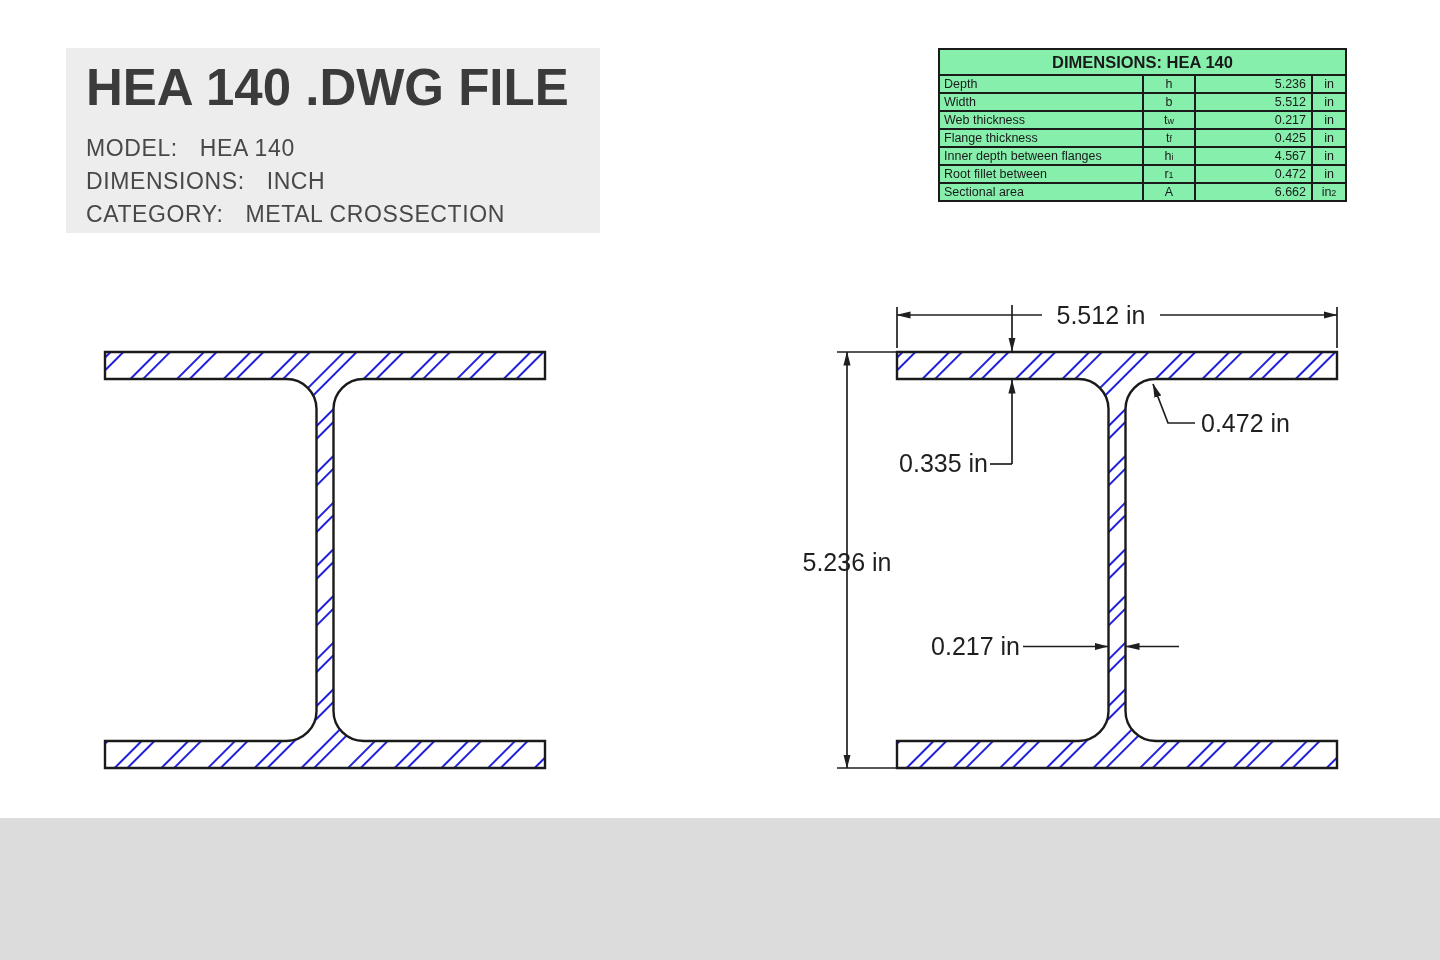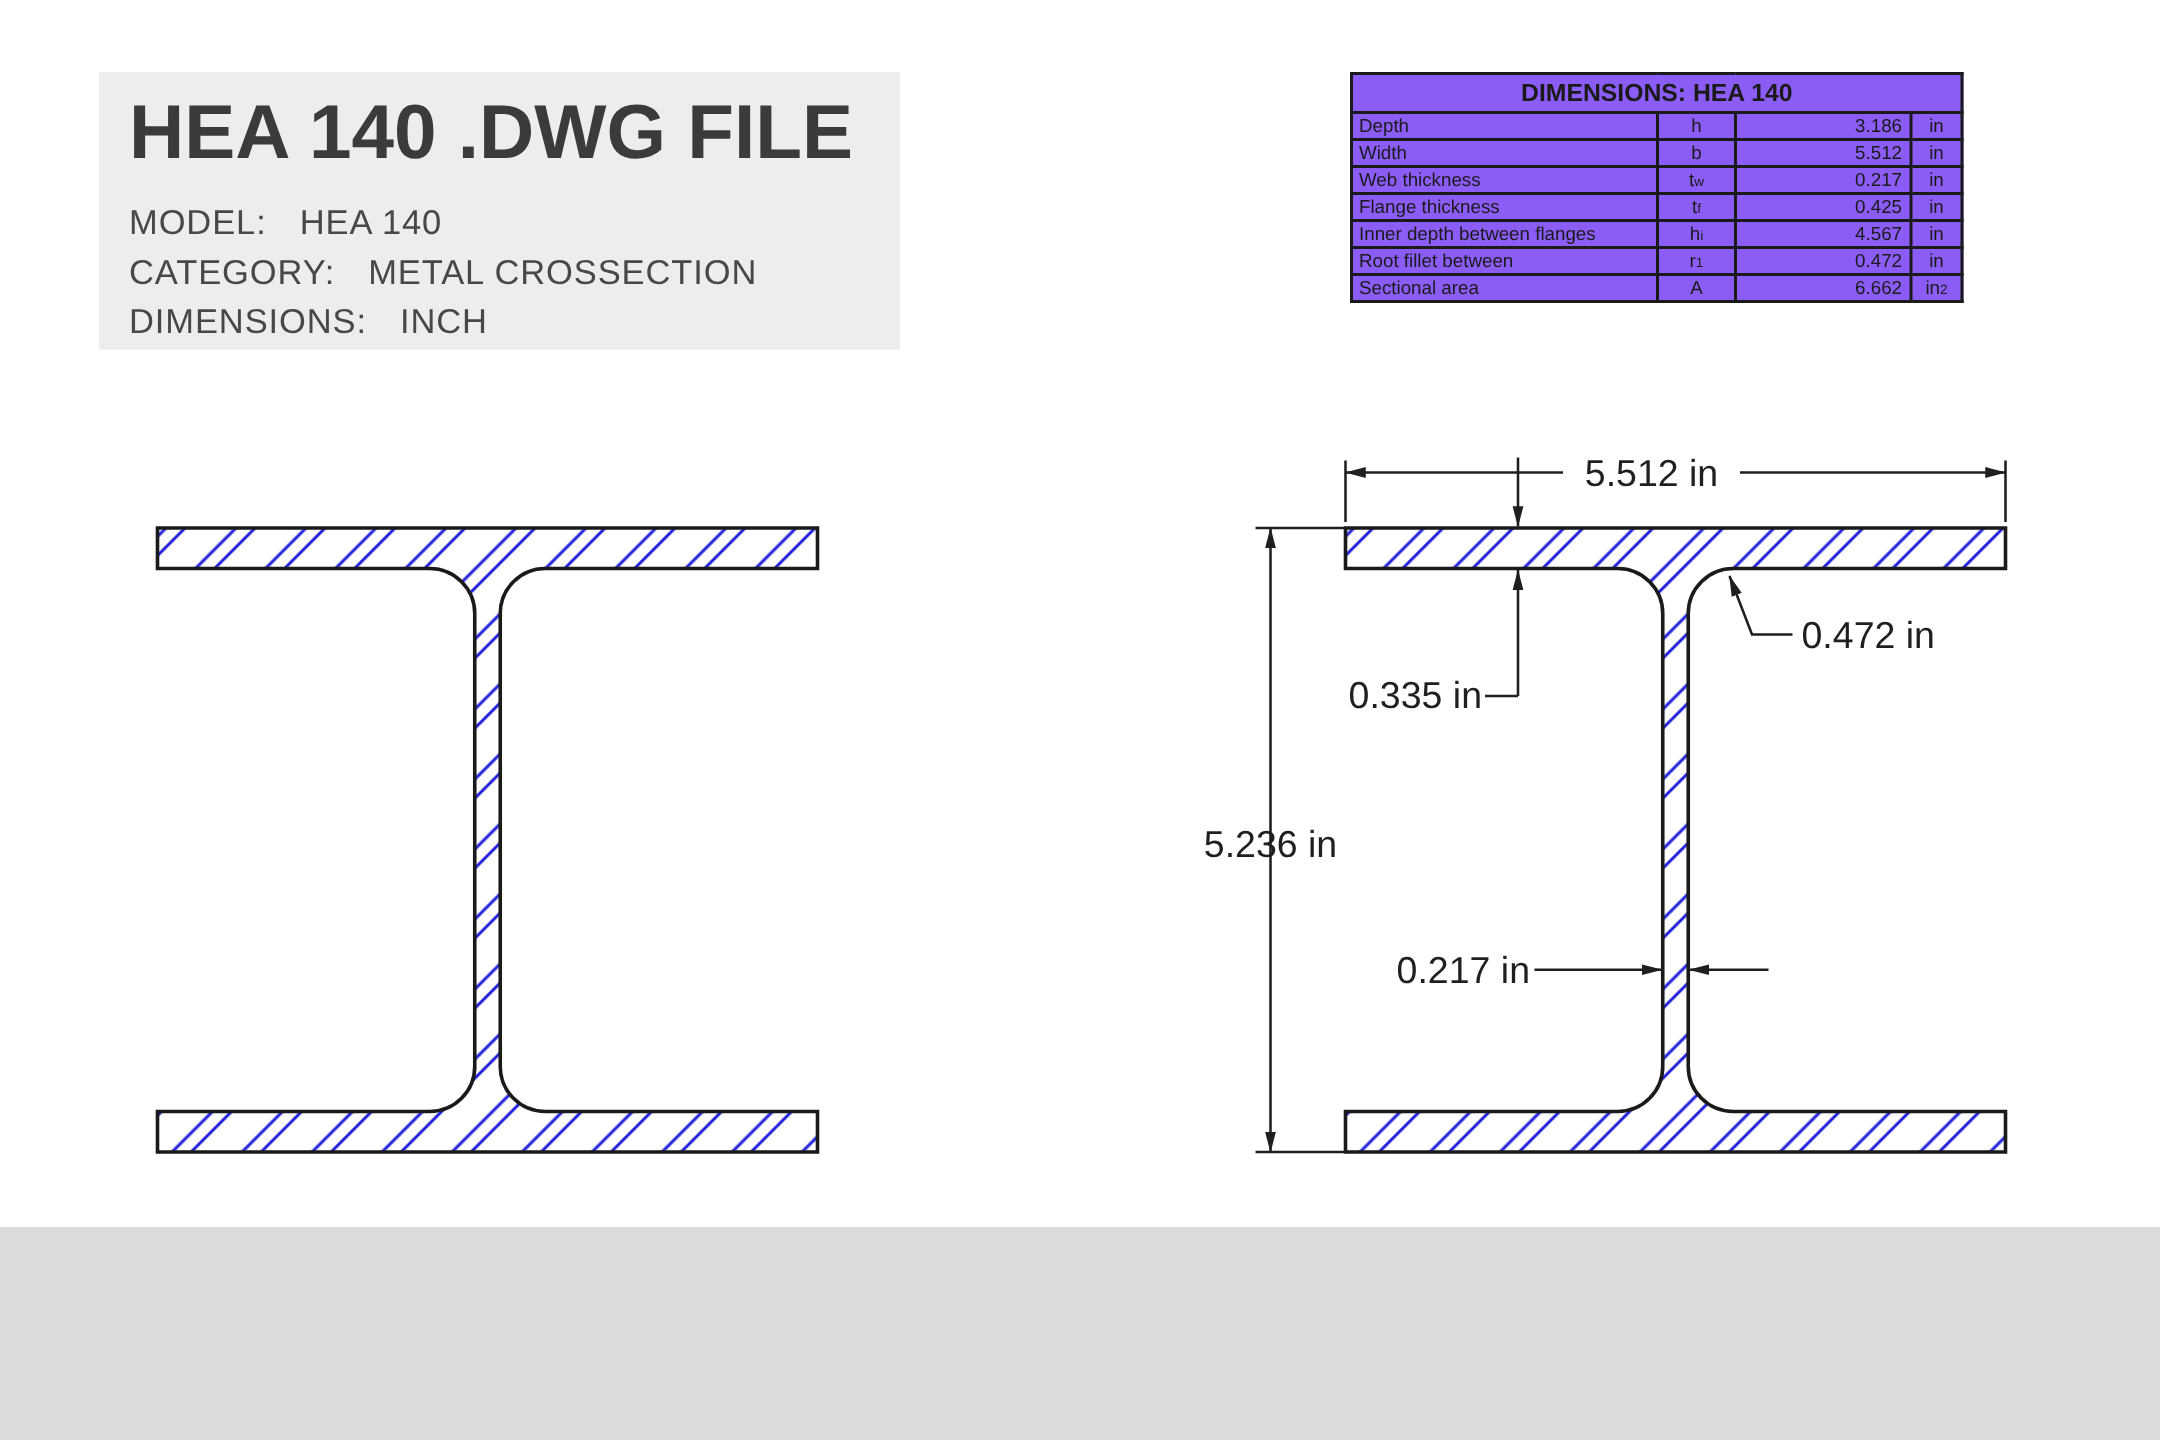--- a/index.html
+++ b/index.html
@@ -9,22 +9,22 @@
 
   
   .title-card { position:absolute; left:66px; top:48px; width:534px; height:185px;
                 background:#ededed; padding:12px 0 0 20px; }
   .title-card h1 { font-size:51px; line-height:56px; font-weight:700; color:#3b3b3b;
                    letter-spacing:0px; white-space:nowrap; }
   .meta { margin-top:16px; font-size:23px; line-height:33px; color:#484848; letter-spacing:0.6px; }
   .meta .mval { margin-left:22px; }
 
   
-  table.dims { position:absolute; left:900px; top:48px; width:407px;
-               border-collapse:collapse; table-layout:fixed; background:#8b5cf6; }
+  table.dims { position:absolute; left:938px; top:48px; width:407px;
+               border-collapse:collapse; table-layout:fixed; background:#86efac; }
   table.dims th, table.dims td { border:2px solid #1a1a1a; color:#1a1a1a; overflow:hidden; white-space:nowrap; }
   table.dims th { height:26px; font-size:16.5px; font-weight:700; text-align:center; }
   table.dims td { height:18px; font-size:12.5px; line-height:1; }
   td.c-label { text-align:left; padding-left:4px; }
   td.c-sym   { text-align:center; }
   td.c-val   { text-align:right; padding-right:5px; }
   td.c-unit  { text-align:center; }
   .sub { font-size:9px; }
 
   
@@ -36,42 +36,42 @@
 </style>
 </head>
 <body>
 
 <div class="page">
 
   <div class="title-card">
     <h1>HEA 140 .DWG FILE</h1>
     <div class="meta">
       <div><span>MODEL:</span><span class="mval">HEA 140</span></div>
+      <div><span>DIMENSIONS:</span><span class="mval">INCH</span></div>
       <div><span>CATEGORY:</span><span class="mval">METAL CROSSECTION</span></div>
-      <div><span>DIMENSIONS:</span><span class="mval">INCH</span></div>
     </div>
   </div>
 
   <table class="dims">
     <colgroup>
         <col style="width:204px">
         <col style="width:52px">
         <col style="width:117px">
         <col style="width:34px">
       </colgroup>
     <thead>
       <tr>
           <th colspan="4">DIMENSIONS: HEA 140</th>
         </tr>
     </thead>
     <tbody>
         <tr>
           <td class="c-label">Depth</td>
           <td class="c-sym">h</td>
-          <td class="c-val">3.186</td>
+          <td class="c-val">5.236</td>
           <td class="c-unit">in</td>
         </tr>
         <tr>
           <td class="c-label">Width</td>
           <td class="c-sym">b</td>
           <td class="c-val">5.512</td>
           <td class="c-unit">in</td>
         </tr>
         <tr>
           <td class="c-label">Web thickness</td>

